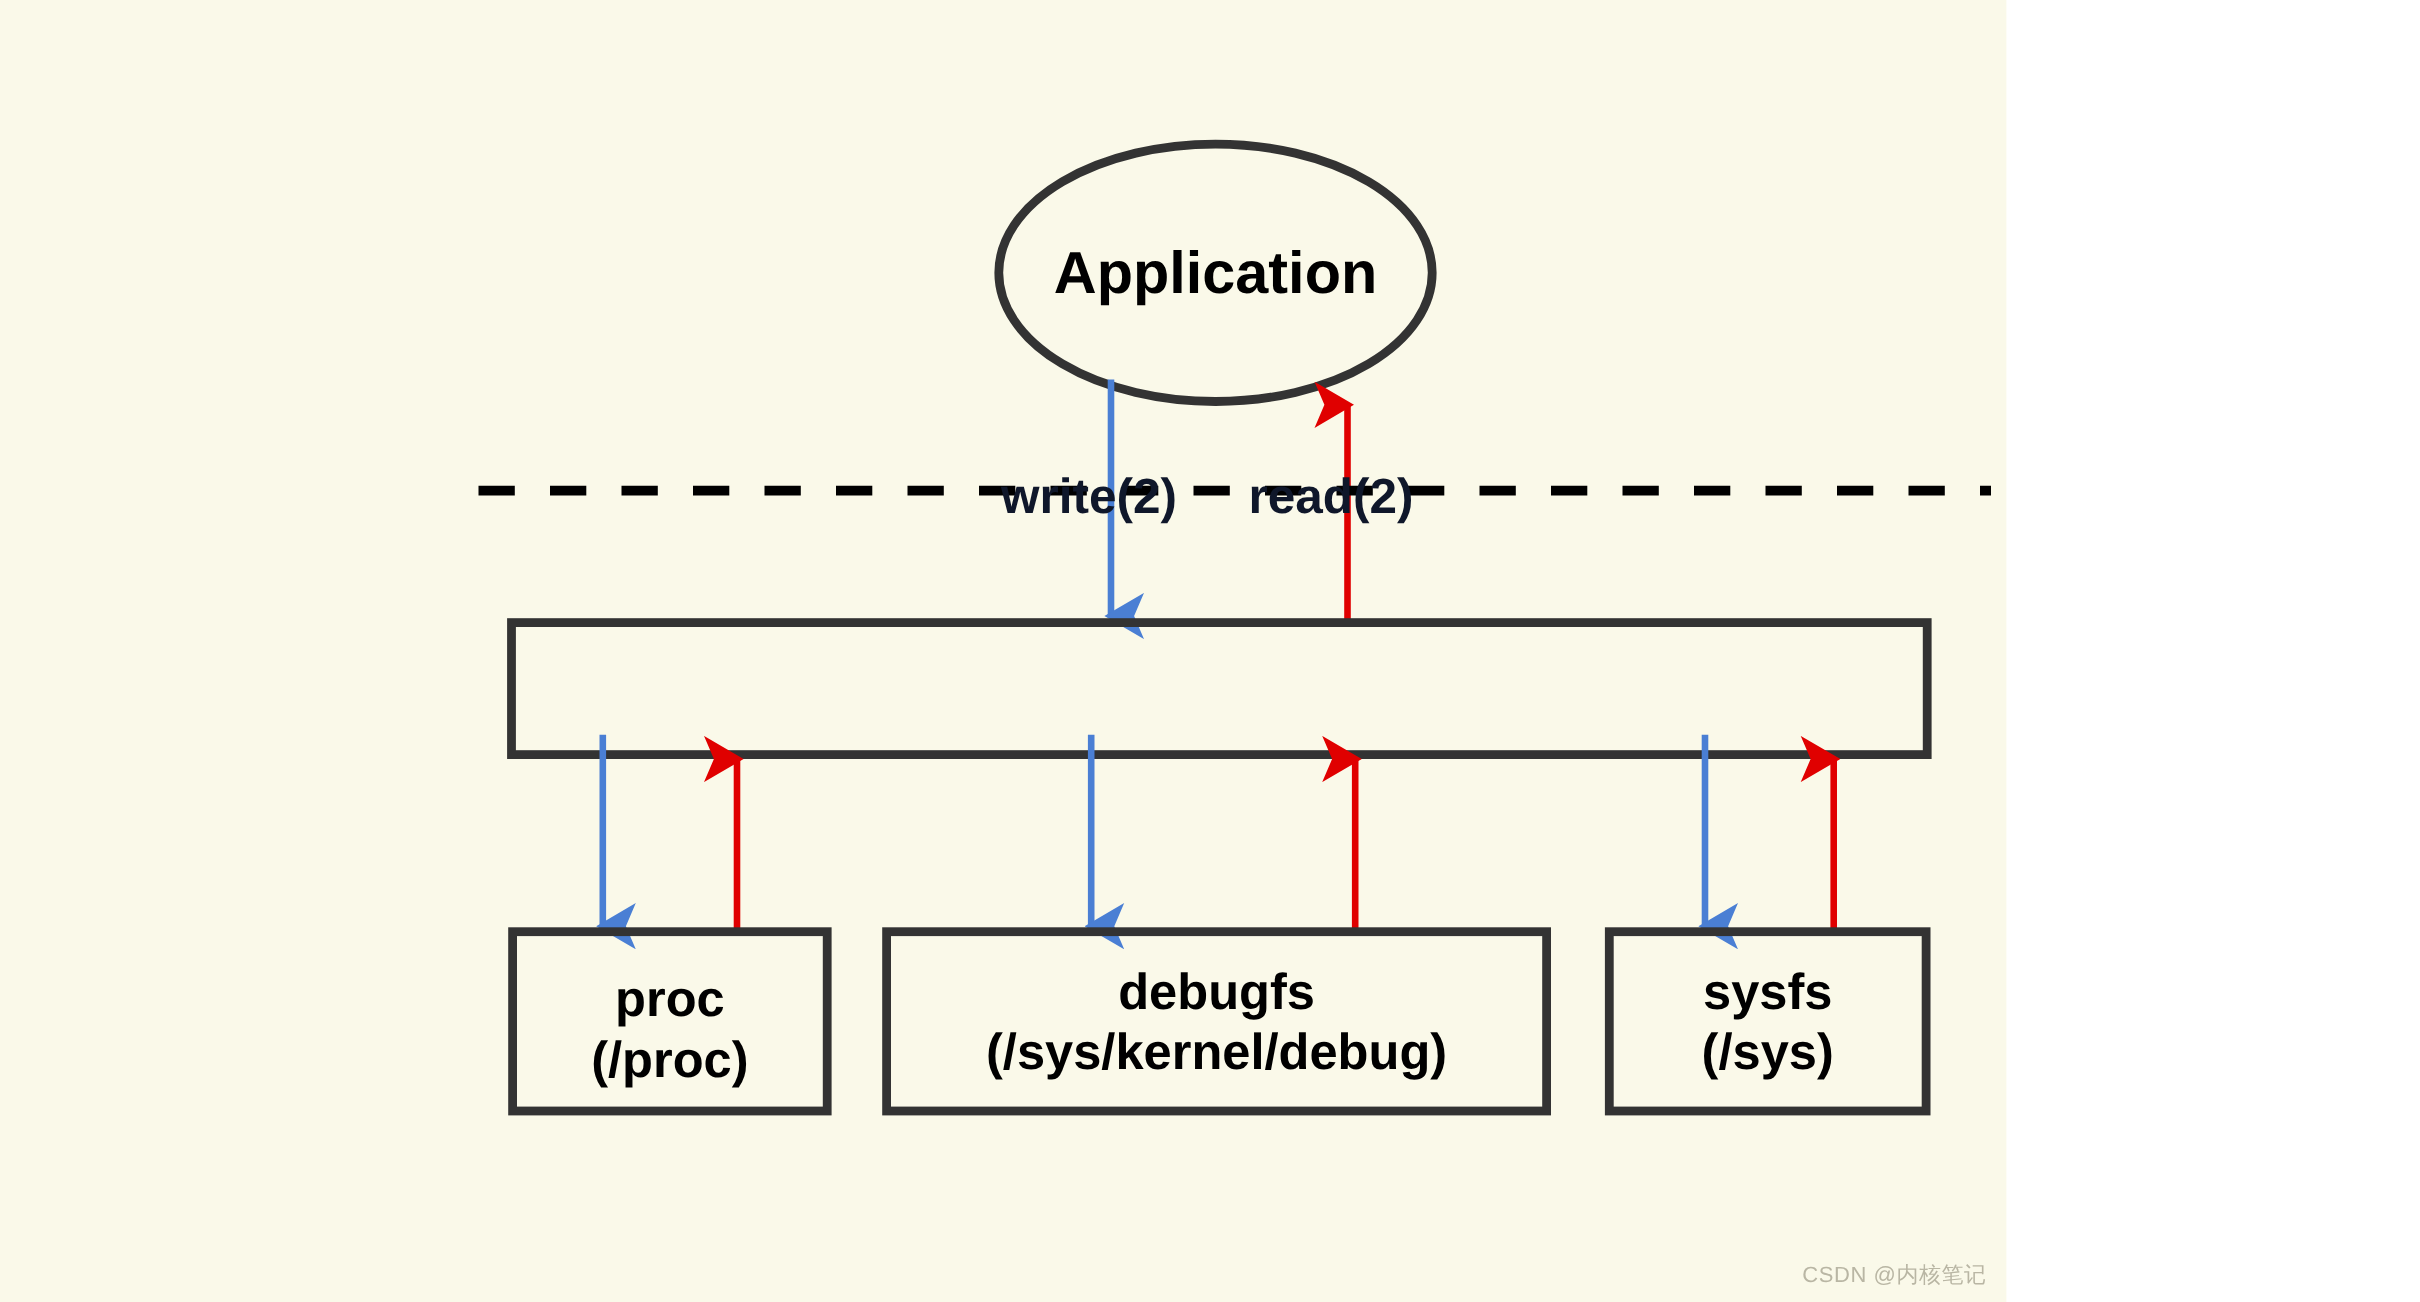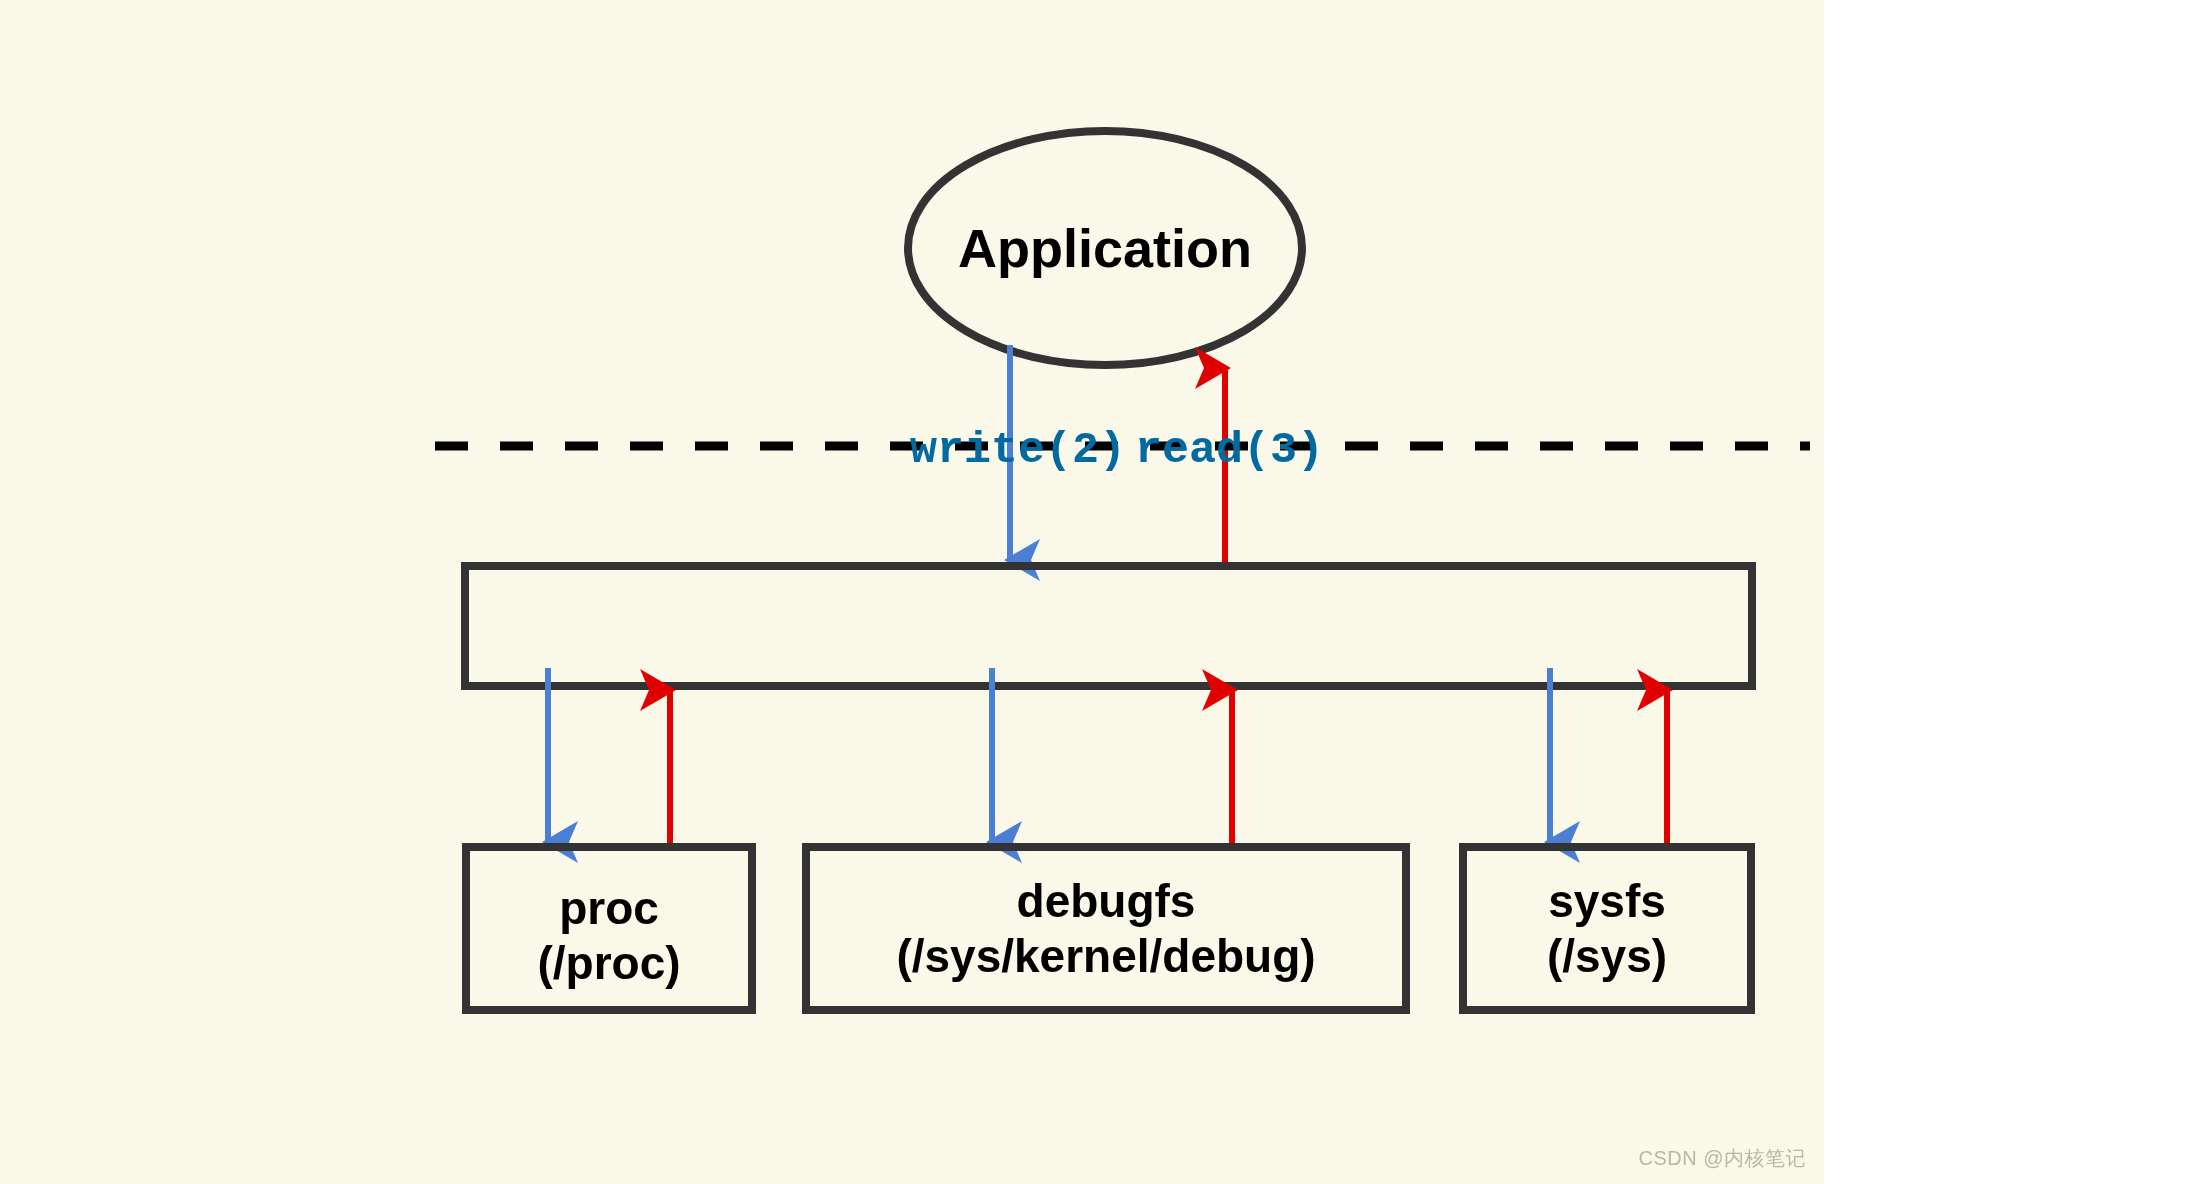--- a/index.html
+++ b/index.html
@@ -52,24 +52,24 @@
   .fs-label {
     font-size: 46px;
     line-height: 1.18;
   }
   .proc-label  { left: 466px;  top: 854px; width: 286px; height: 163px; }
   .debug-label { left: 806px;  top: 847px; width: 600px; height: 163px; }
   .sysfs-label { left: 1463px; top: 847px; width: 288px; height: 163px; }
 
   .syscall-label {
     position: absolute;
-    color: #0369a1;
+    color: #0f172a;
     font-weight: bold;
     font-size: 45px;
-    font-family: Liberation Mono, monospace;
+    font-family: Liberation Sans, sans-serif;
     white-space: nowrap;
     pointer-events: none;
   }
   .write-label { left: 910px;  top: 425px; }
   .read-label  { left: 1135px; top: 425px; }
 
   .watermark {
     position: absolute;
     right: 18px;
     bottom: 12px;
@@ -121,21 +121,21 @@
   </svg>
 
   <div class="node-label app-label">
     <span>Application</span>
   </div>
 
   <div class="syscall-label write-label">
     <span>write(2)</span>
   </div>
   <div class="syscall-label read-label">
-    <span>read(3)</span>
+    <span>read(2)</span>
   </div>
 
 
   <div class="node-label fs-label proc-label">
     <span>proc</span>
     <span>(/proc)</span>
   </div>
 
   <div class="node-label fs-label debug-label">
     <span>debugfs</span>

